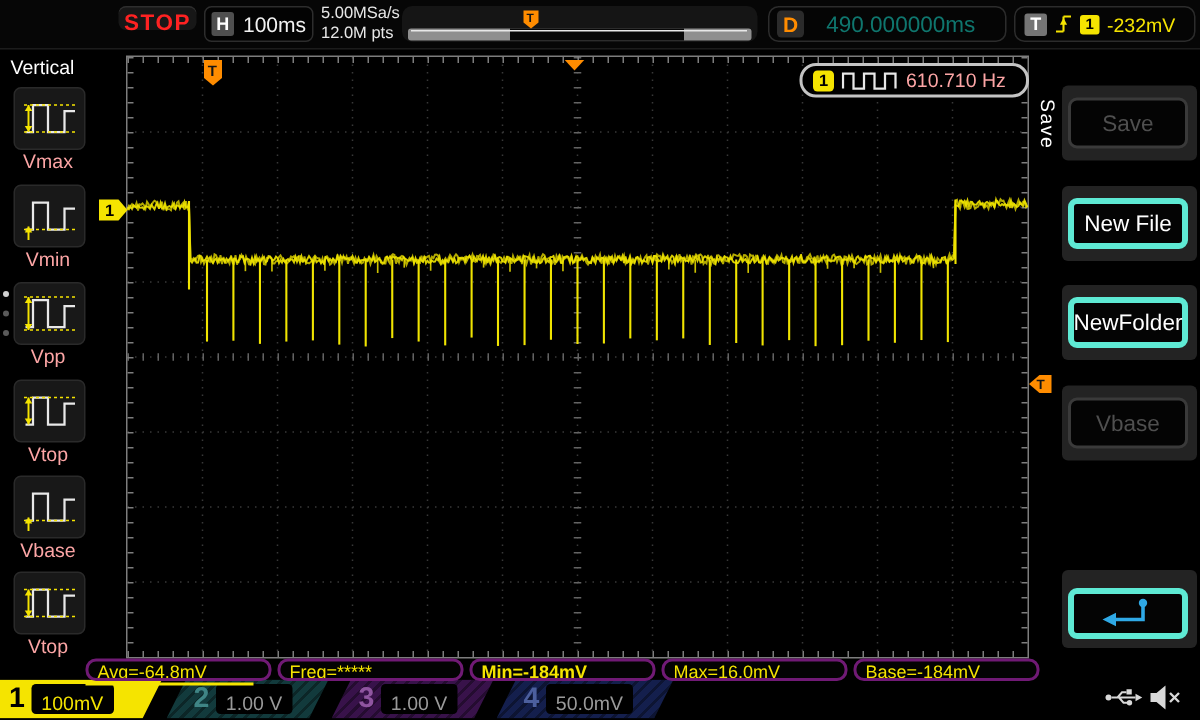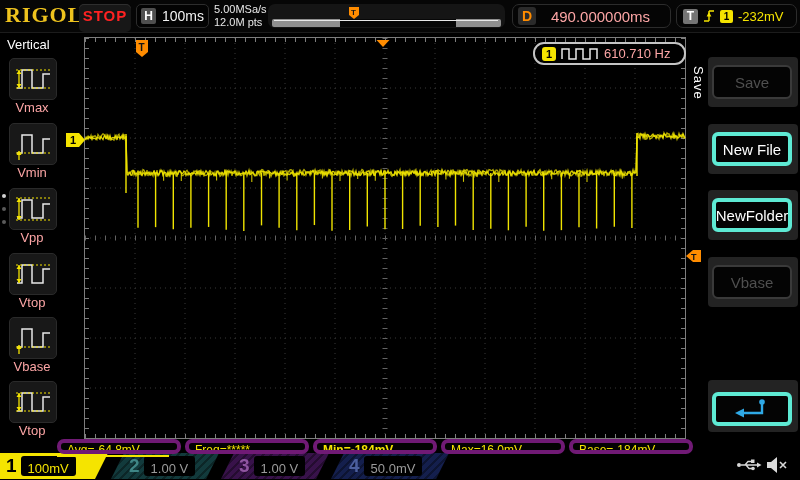--- a/index.html
+++ b/index.html
@@ -3,35 +3,35 @@
 <meta charset="utf-8">
 <style>
   html,body{margin:0;padding:0;background:#000;}
   #app{position:relative;width:800px;height:480px;background:#000;overflow:hidden;
        font-family:"Liberation Sans",sans-serif;-webkit-font-smoothing:antialiased;}
   .abs{position:absolute;}
   
   #topbar{position:absolute;left:0;top:0;width:800px;height:32px;background:#060606;border-bottom:1px solid #1c1c1c;}
   #brand{position:absolute;left:5px;top:2px;font-family:"Liberation Serif",serif;font-weight:bold;
          font-size:22px;color:#eec31e;letter-spacing:1px;}
-  #stopbtn{position:absolute;left:79px;top:4px;width:52px;height:28px;background:#171717;border-radius:5px;
+  #stopbtn{position:absolute;left:79px;top:4px;width:52px;height:16px;background:#171717;border-radius:5px;
            color:#ff2222;font-weight:bold;font-size:15px;text-align:center;line-height:24px;letter-spacing:1px;
            box-shadow:inset 0 1px 0 #2e2e2e;}
   #hbox{position:absolute;left:136px;top:4px;width:73px;height:24px;background:#030303;border:1px solid #2d2d2d;
         border-radius:5px;display:flex;align-items:center;gap:6px;padding:0 4px;box-sizing:border-box;}
   #hbox .hbadge{width:16px;height:16px;background:#4f4f4f;border-radius:2px;color:#fff;font-weight:bold;
         font-size:12px;text-align:center;line-height:16px;}
   #hbox .tbval{color:#f2f2f2;font-size:14px;}
   #rate{position:absolute;left:214px;top:3px;color:#e8e8e8;font-size:11px;line-height:13px;}
   #hpos{position:absolute;left:268px;top:4px;width:237px;height:24px;background:#151515;border-radius:7px;}
   #dbox{position:absolute;left:512px;top:4px;width:159px;height:24px;background:#050505;border:1px solid #2c2c2c;
         border-radius:7px;display:flex;align-items:center;box-sizing:border-box;padding:0 5px;}
   #dbox .dbadge{width:18px;height:18px;background:#2b2b2b;border-radius:3px;color:#ff8c00;font-weight:bold;
         font-size:14px;text-align:center;line-height:18px;}
-  #dbox .dval{flex:1;text-align:center;color:#fca5a5;font-size:15px;}
+  #dbox .dval{flex:1;text-align:center;color:#0f766e;font-size:15px;}
   #tbox{position:absolute;left:676px;top:4px;width:121px;height:24px;background:#050505;border:1px solid #2c2c2c;
         border-radius:7px;display:flex;align-items:center;gap:5px;box-sizing:border-box;padding:0 6px;}
   #tbox .tlabel{width:15px;height:15px;background:#757575;border-radius:2px;color:#fff;font-weight:bold;
         font-size:12px;text-align:center;line-height:15px;}
   #tbox .srcbadge{width:13px;height:13px;background:#f5e400;border-radius:2px;color:#000;font-weight:bold;
         font-size:10px;text-align:center;line-height:13px;}
   #tbox .tlev{color:#f5e400;font-size:13px;}
   
   #lm-title{position:absolute;left:7px;top:37px;color:#fff;font-size:13px;}
   .lm-btn{position:absolute;left:9px;width:46px;height:40px;background:#181818;border:1px solid #2a2a2a;
@@ -45,21 +45,21 @@
   .rm-btn{position:absolute;left:4px;top:8px;width:80px;height:34px;background:#040404;border-radius:6px;
           display:flex;align-items:center;justify-content:center;font-size:15px;box-sizing:border-box;}
   .rm-en{border:4px solid #5eead4;color:#fff;}
   .rm-dis{border:2px solid #3a3a3a;color:#4f4f4f;}
   
   #freqbox{position:absolute;left:533px;top:42px;width:153px;height:23px;background:#000;border:2px solid #c4c4c4;
            border-radius:11px;display:flex;align-items:center;gap:5px;padding:0 7px;box-sizing:border-box;z-index:3;}
   #freqbox .fbadge{width:14px;height:14px;background:#f5e400;border-radius:3px;color:#000;font-weight:bold;
            font-size:11px;text-align:center;line-height:14px;}
   #freqbox .fval{color:#fca5a5;font-size:13px;white-space:nowrap;}
-  .meas{position:absolute;top:439px;width:124px;height:15px;background:#030303;border:4px solid #701a75;
+  .meas{position:absolute;top:439px;width:124px;height:15px;background:#030303;border:2px solid #701a75;
         border-radius:7px;color:#f5e400;font-size:12px;line-height:15px;padding-left:6px;box-sizing:border-box;
         white-space:nowrap;overflow:hidden;z-index:3;}
   .meas-ul{position:absolute;top:455px;height:2px;background:#f5e400;z-index:3;}
   
   #bottombar{position:absolute;left:0;top:452px;width:800px;height:28px;background:#000;}
   .chan{position:absolute;top:1px;height:26px;display:flex;align-items:center;}
   .chan .num{font-size:19px;font-weight:bold;margin:0 4px 0 0;}
   .chbox{height:20px;background:#000;border-radius:3px;display:flex;align-items:center;gap:5px;padding:0 7px;flex-direction:column;}
   .chbox .val{font-size:13px;}
   svg{display:block;}
@@ -154,21 +154,20 @@
         <text x="138.5" y="50.5" font-size="10" font-weight="bold" fill="#151515" font-family="Liberation Sans">T</text>
       </g>
       <polygon points="376.5,40 389.5,40 383,47" fill="#ff8c00"></polygon>
       <g>
         <polygon points="686,256 693,250 701,250 701,262 693,262" fill="#ff8c00"></polygon>
         <text x="691" y="259.5" font-size="9" font-weight="bold" fill="#151515" font-family="Liberation Sans">T</text>
       </g>
     </svg>
 
   <div id="topbar">
-    <div id="brand">RIGOL</div>
     <div id="stopbtn">STOP</div>
     <div id="hbox">
       <span class="hbadge">H</span>
       <span class="tbval">100ms</span>
     </div>
     <div id="rate">
       <div>5.00MSa/s</div>
       <div>12.0M pts</div>
     </div>
     <div id="hpos">

